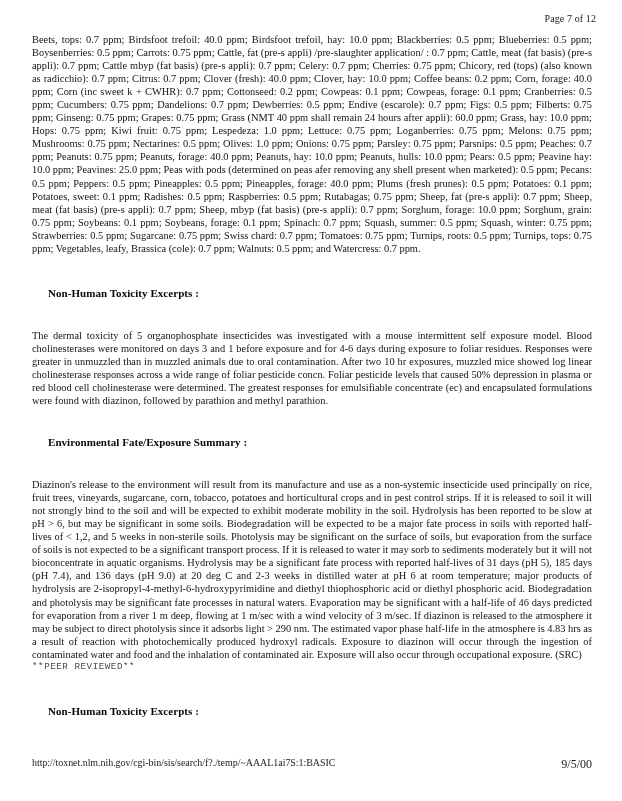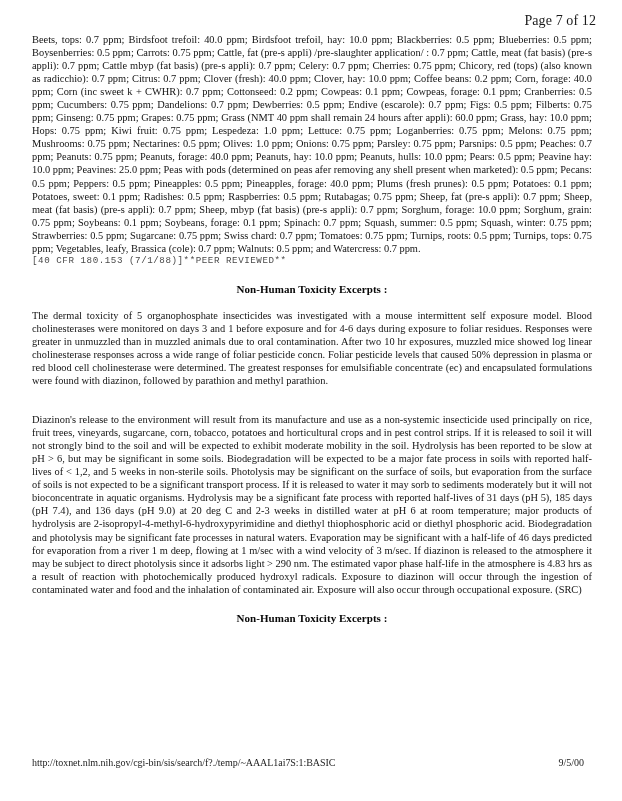--- a/index.html
+++ b/index.html
@@ -23,21 +23,21 @@
     width: 622px;
     height: 801px;
     box-sizing: border-box;
   }
 
   
   .page-header {
     position: absolute;
     top: 13px;
     right: 26px;
-    font-size: 14px;
+    font-size: 10px;
     letter-spacing: 0.1px;
     color: #1a1a1a;
   }
 
   
   .content {
     position: absolute;
     left: 32px;
     top: 33px;
     width: 560px;
@@ -65,23 +65,22 @@
     color: #4a4a4a;
     margin: 0;
     white-space: nowrap;
   }
 
   .section-head {
     font-size: 11px;
     font-weight: bold;
     line-height: 13px;
     color: #080808;
-    margin: 0;
+    margin: 16px;
     letter-spacing: 0.05px;
-    text-align: center;
   }
   .gap-md { height: 13px; }
   .gap-lg { height: 16px; }
 
   b, strong { font-weight: normal; }
 
   
   .page-footer {
     position: absolute;
     left: 32px;
@@ -92,48 +91,49 @@
   .footer-url {
     position: absolute;
     left: 0;
     top: 0;
     font-size: 10px;
     color: #1c1c1c;
     letter-spacing: -0.05px;
   }
   .footer-date {
     position: absolute;
-    right: 12px;
+    right: 4px;
     top: 0;
-    font-size: 10px;
+    font-size: 12px;
     color: #1c1c1c;
   }
 </style>
 </head>
 <body>
 
 <div class="page">
 
   <div class="page-header">Page 7 of 12</div>
 
   <div class="content">
 
     <p class="para residues">Beets, tops: 0.7 ppm; Birdsfoot trefoil: 40.0 ppm; Birdsfoot trefoil, hay: 10.0 ppm; Blackberries: 0.5 ppm; Blueberries: 0.5 ppm; Boysenberries: 0.5 ppm; Carrots: 0.75 ppm; Cattle, fat (pre-s appli) /pre-slaughter application/ : 0.7 ppm; Cattle, meat (fat basis) (pre-s appli): 0.7 ppm; Cattle mbyp (fat basis) (pre-s appli): 0.7 ppm; Celery: 0.7 ppm; Cherries: 0.75 ppm; Chicory, red (tops) (also known as radicchio): 0.7 ppm; Citrus: 0.7 ppm; Clover (fresh): 40.0 ppm; Clover, hay: 10.0 ppm; Coffee beans: 0.2 ppm; Corn, forage: 40.0 ppm; Corn (inc sweet k + CWHR): 0.7 ppm; Cottonseed: 0.2 ppm; Cowpeas: 0.1 ppm; Cowpeas, forage: 0.1 ppm; Cranberries: 0.5 ppm; Cucumbers: 0.75 ppm; Dandelions: 0.7 ppm; Dewberries: 0.5 ppm; Endive (escarole): 0.7 ppm; Figs: 0.5 ppm; Filberts: 0.75 ppm; Ginseng: 0.75 ppm; Grapes: 0.75 ppm; Grass (NMT 40 ppm shall remain 24 hours after appli): 60.0 ppm; Grass, hay: 10.0 ppm; Hops: 0.75 ppm; Kiwi fruit: 0.75 ppm; Lespedeza: 1.0 ppm; Lettuce: 0.75 ppm; Loganberries: 0.75 ppm; Melons: 0.75 ppm; Mushrooms: 0.75 ppm; Nectarines: 0.5 ppm; Olives: 1.0 ppm; Onions: 0.75 ppm; Parsley: 0.75 ppm; Parsnips: 0.5 ppm; Peaches: 0.7 ppm; Peanuts: 0.75 ppm; Peanuts, forage: 40.0 ppm; Peanuts, hay: 10.0 ppm; Peanuts, hulls: 10.0 ppm; Pears: 0.5 ppm; Peavine hay: 10.0 ppm; Peavines: 25.0 ppm; Peas with pods (determined on peas afer removing any shell present when marketed): 0.5 ppm; Pecans: 0.5 ppm; Peppers: 0.5 ppm; Pineapples: 0.5 ppm; Pineapples, forage: 40.0 ppm; Plums (fresh prunes): 0.5 ppm; Potatoes: 0.1 ppm; Potatoes, sweet: 0.1 ppm; Radishes: 0.5 ppm; Raspberries: 0.5 ppm; Rutabagas; 0.75 ppm; Sheep, fat (pre-s appli): 0.7 ppm; Sheep, meat (fat basis) (pre-s appli): 0.7 ppm; Sheep, mbyp (fat basis) (pre-s appli): 0.7 ppm; Sorghum, forage: 10.0 ppm; Sorghum, grain: 0.75 ppm; Soybeans: 0.1 ppm; Soybeans, forage: 0.1 ppm; Spinach: 0.7 ppm; Squash, summer: 0.5 ppm; Squash, winter: 0.75 ppm; Strawberries: 0.5 ppm; Sugarcane: 0.75 ppm; Swiss chard: 0.7 ppm; Tomatoes: 0.75 ppm; Turnips, roots: 0.5 ppm; Turnips, tops: 0.75 ppm; Vegetables, leafy, Brassica (cole): 0.7 ppm; Walnuts: 0.5 ppm; and Watercress: 0.7 ppm.</p>
-    <p class="mono">[40 CFR 180.153 (7/1/88)]**PEER REVIEWED**</p>
 
     <div class="gap-lg"></div>
 
     <p class="section-head">Non-Human Toxicity Excerpts :</p>
     <div class="gap-md"></div>
     <p class="para">The dermal toxicity of 5 organophosphate insecticides was investigated with a mouse intermittent self <b>exposure</b> model. Blood cholinesterases were monitored on days 3 and 1 before <b>exposure</b> and for 4-6 days during <b>exposure</b> to foliar residues. Responses were greater in unmuzzled than in muzzled animals due to oral contamination. After two 10 hr <b>exposures,</b> muzzled mice showed log linear cholinesterase responses across a wide range of foliar pesticide concn. Foliar pesticide levels that caused 50% depression in plasma or red blood cell cholinesterase were determined. The greatest responses for emulsifiable concentrate (ec) and encapsulated formulations were found with diazinon, followed by parathion and methyl parathion.</p>
 
     <div class="gap-md"></div>
 
+    <p class="section-head">Environmental Fate/Exposure Summary :</p>
     <div class="gap-md"></div>
     <p class="para">Diazinon's release to the environment will result from its manufacture and use as a non-systemic insecticide used principally on rice, fruit trees, vineyards, sugarcane, corn, tobacco, potatoes and horticultural crops and in pest control strips. If it is released to soil it will not strongly bind to the soil and will be expected to exhibit moderate mobility in the soil. Hydrolysis has been reported to be slow at pH &gt; 6, but may be significant in some soils. Biodegradation will be expected to be a major fate process in soils with reported half-lives of &lt; 1,2, and 5 weeks in non-sterile soils. Photolysis may be significant on the surface of soils, but evaporation from the surface of soils is not expected to be a significant transport process. If it is released to water it may sorb to sediments moderately but it will not bioconcentrate in aquatic organisms. Hydrolysis may be a significant fate process with reported half-lives of 31 days (pH 5), 185 days (pH 7.4), and 136 days (pH 9.0) at 20 deg C and 2-3 weeks in distilled water at pH 6 at room temperature; major products of hydrolysis are 2-isopropyl-4-methyl-6-hydroxypyrimidine and diethyl thiophosphoric acid or diethyl phosphoric acid. Biodegradation and photolysis may be significant fate processes in natural waters. Evaporation may be significant with a half-life of 46 days predicted for evaporation from a river 1 m deep, flowing at 1 m/sec with a wind velocity of 3 m/sec. If diazinon is released to the atmosphere it may be subject to direct photolysis since it adsorbs light &gt; 290 nm. The estimated vapor phase half-life in the atmosphere is 4.83 hrs as a result of reaction with photochemically produced hydroxyl radicals. <b>Exposure</b> to diazinon will occur through the ingestion of contaminated water and food and the inhalation of contaminated air. <b>Exposure</b> will also occur through occupational <b>exposure</b>. (SRC)</p>
+    <p class="mono">**PEER REVIEWED**</p>
 
     <div class="gap-lg"></div>
 
     <p class="section-head">Non-Human Toxicity Excerpts :</p>
 
   </div>
 
   <div class="page-footer">
     <div class="footer-url">http://toxnet.nlm.nih.gov/cgi-bin/sis/search/f?./temp/~AAAL1ai7S:1:BASIC</div>
     <div class="footer-date">9/5/00</div>

